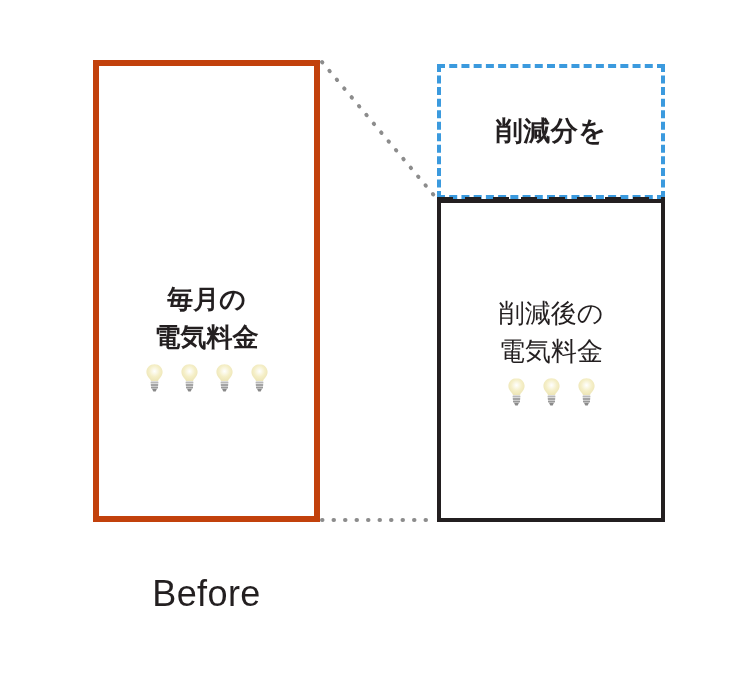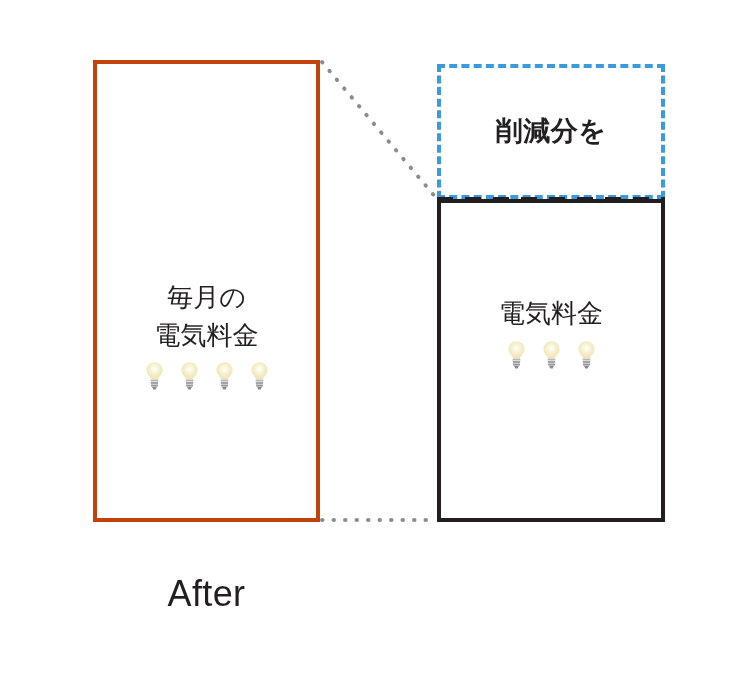--- a/index.html
+++ b/index.html
@@ -38,21 +38,22 @@
   .bar {
     position: absolute;
     box-sizing: border-box;
     background: #ffffff;
   }
   #before-box {
     left: 93px;
     top: 60px;
     width: 227px;
     height: 462px;
-    border: 4px solid #c2410c;
+    border: 6px solid #c2410c;
+    font-weight: bold;
   }
   #after-box {
     left: 437px;
     top: 199px;
     width: 228px;
     height: 323px;
     border: 4px solid #231f20;
   }
 
   
@@ -197,20 +198,21 @@
         </div>
     </div>
   </div>
 
   <div id="savings-box">
     <div class="line">削減分を</div>
   </div>
 
   <div class="bar" id="after-box">
     <div class="bar-content" style="top:92px;">
+      <div class="bar-label-line">削減後の</div>
       <div class="bar-label-line">電気料金</div>
       <div class="bulb-row" id="after-bulbs">
           <svg class="bulb" width="21" height="30" viewBox="0 0 21 30">
             <defs>
               <radialGradient id="g#f5efc8" cx="50%" cy="42%" r="60%">
                 <stop offset="0%" stop-color="#ffffff"></stop>
                 <stop offset="55%" stop-color="#f5efc8"></stop>
                 <stop offset="100%" stop-color="#ece4b4"></stop>
               </radialGradient>
             </defs>
@@ -245,16 +247,16 @@
             <path d="M10.5 1.2c-4.6 0-8.1 3.4-8.1 7.8 0 3.1 1.7 5 3 6.4 .9 1 1.4 1.6 1.5 2.6h7.2c.1-1 .6-1.6 1.5-2.6 1.3-1.4 3-3.3 3-6.4 0-4.4-3.5-7.8-8.1-7.8z" fill="url(#g#f5efc8)"></path>
             <rect x="6.6" y="18.4" width="7.8" height="2.2" rx="0.5" fill="#b8b8b8"></rect>
             <rect x="6.8" y="21.0" width="7.4" height="2.0" rx="0.4" fill="#a5a5a5"></rect>
             <rect x="7.0" y="23.4" width="7.0" height="2.0" rx="0.4" fill="#999999"></rect>
             <path d="M8.0 25.8h5.0l-1.3 2.6h-2.4z" fill="#8a8a8a"></path>
           </svg>
         </div>
     </div>
   </div>
 
-  <div class="caption" id="caption-before">After</div>
+  <div class="caption" id="caption-before">Before</div>
 
 <div style="position: absolute; left: 437px; top: 197px; width: 228px; height: 4px; background: repeating-linear-gradient(to right, rgb(35, 31, 32) 0px, rgb(35, 31, 32) 16px, transparent 16px, transparent 28px);"></div>
   </div>
 
 </body></html>

